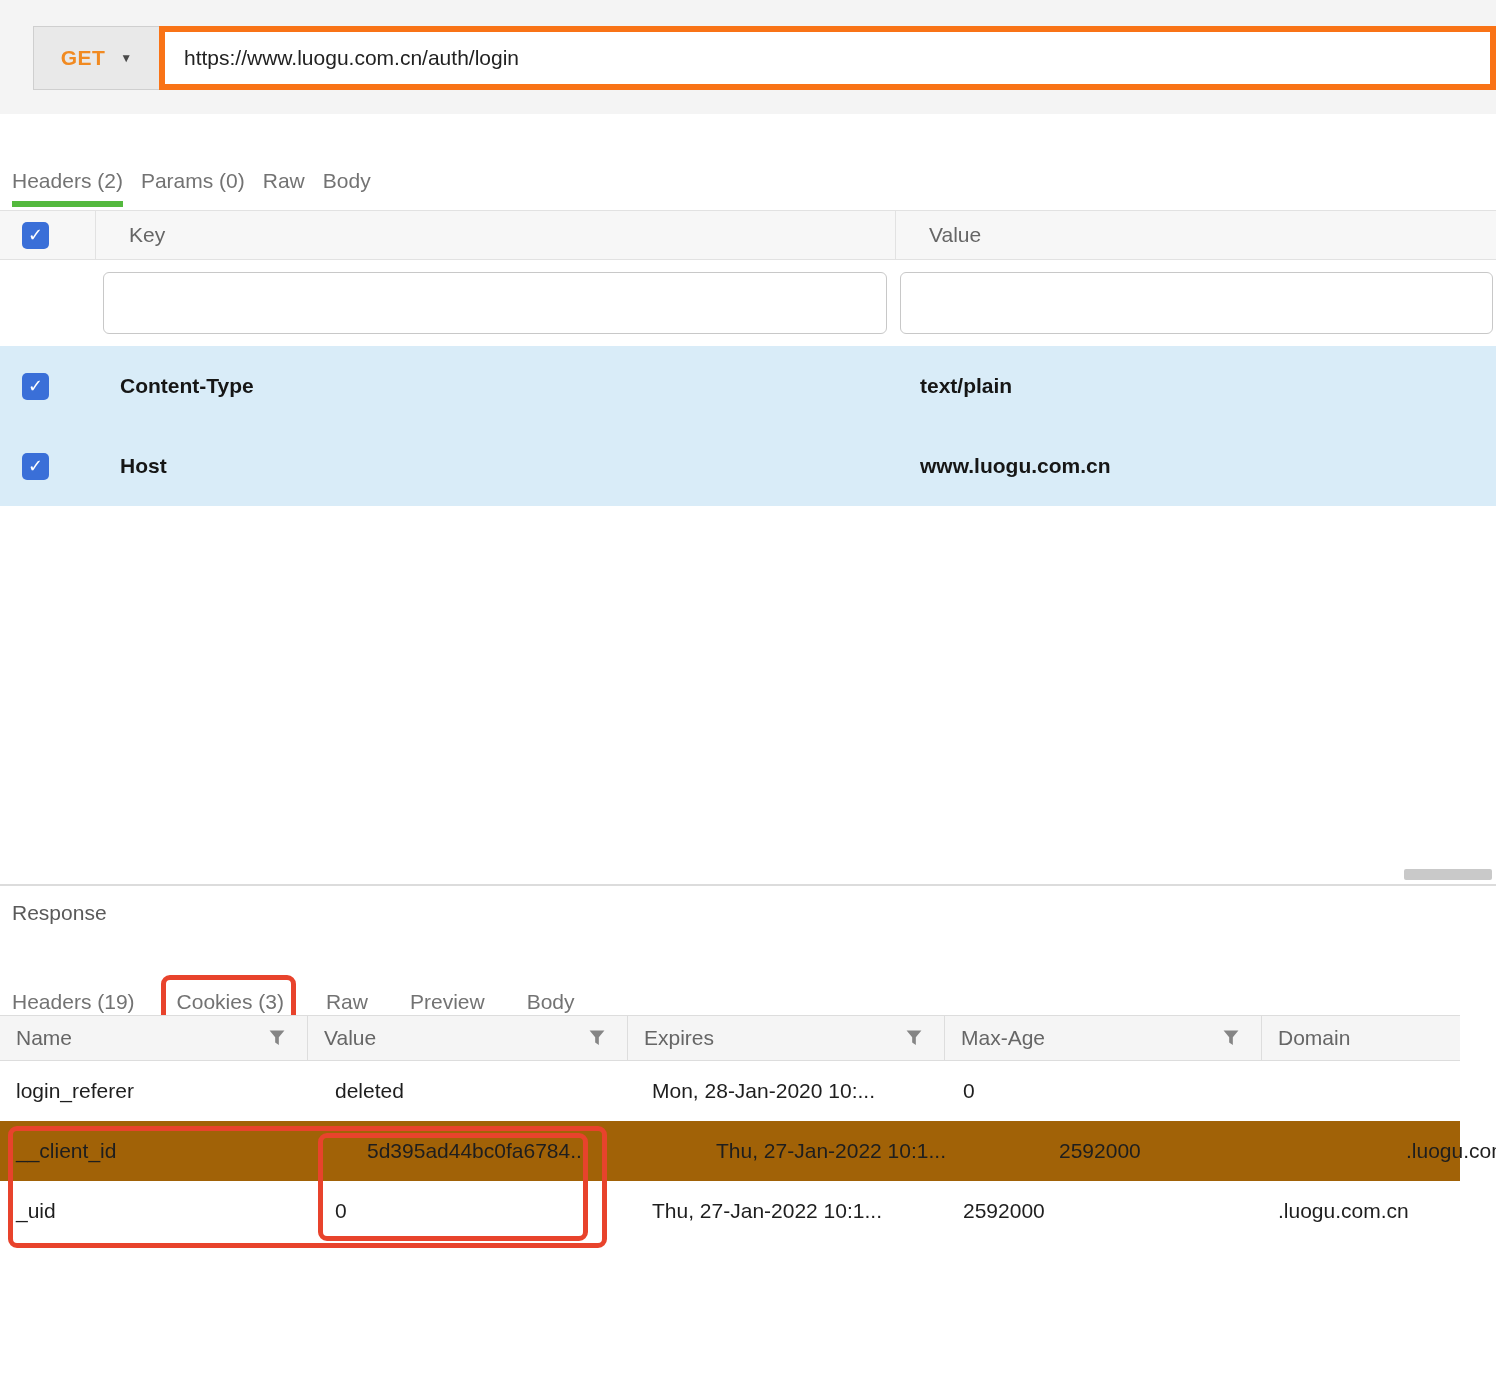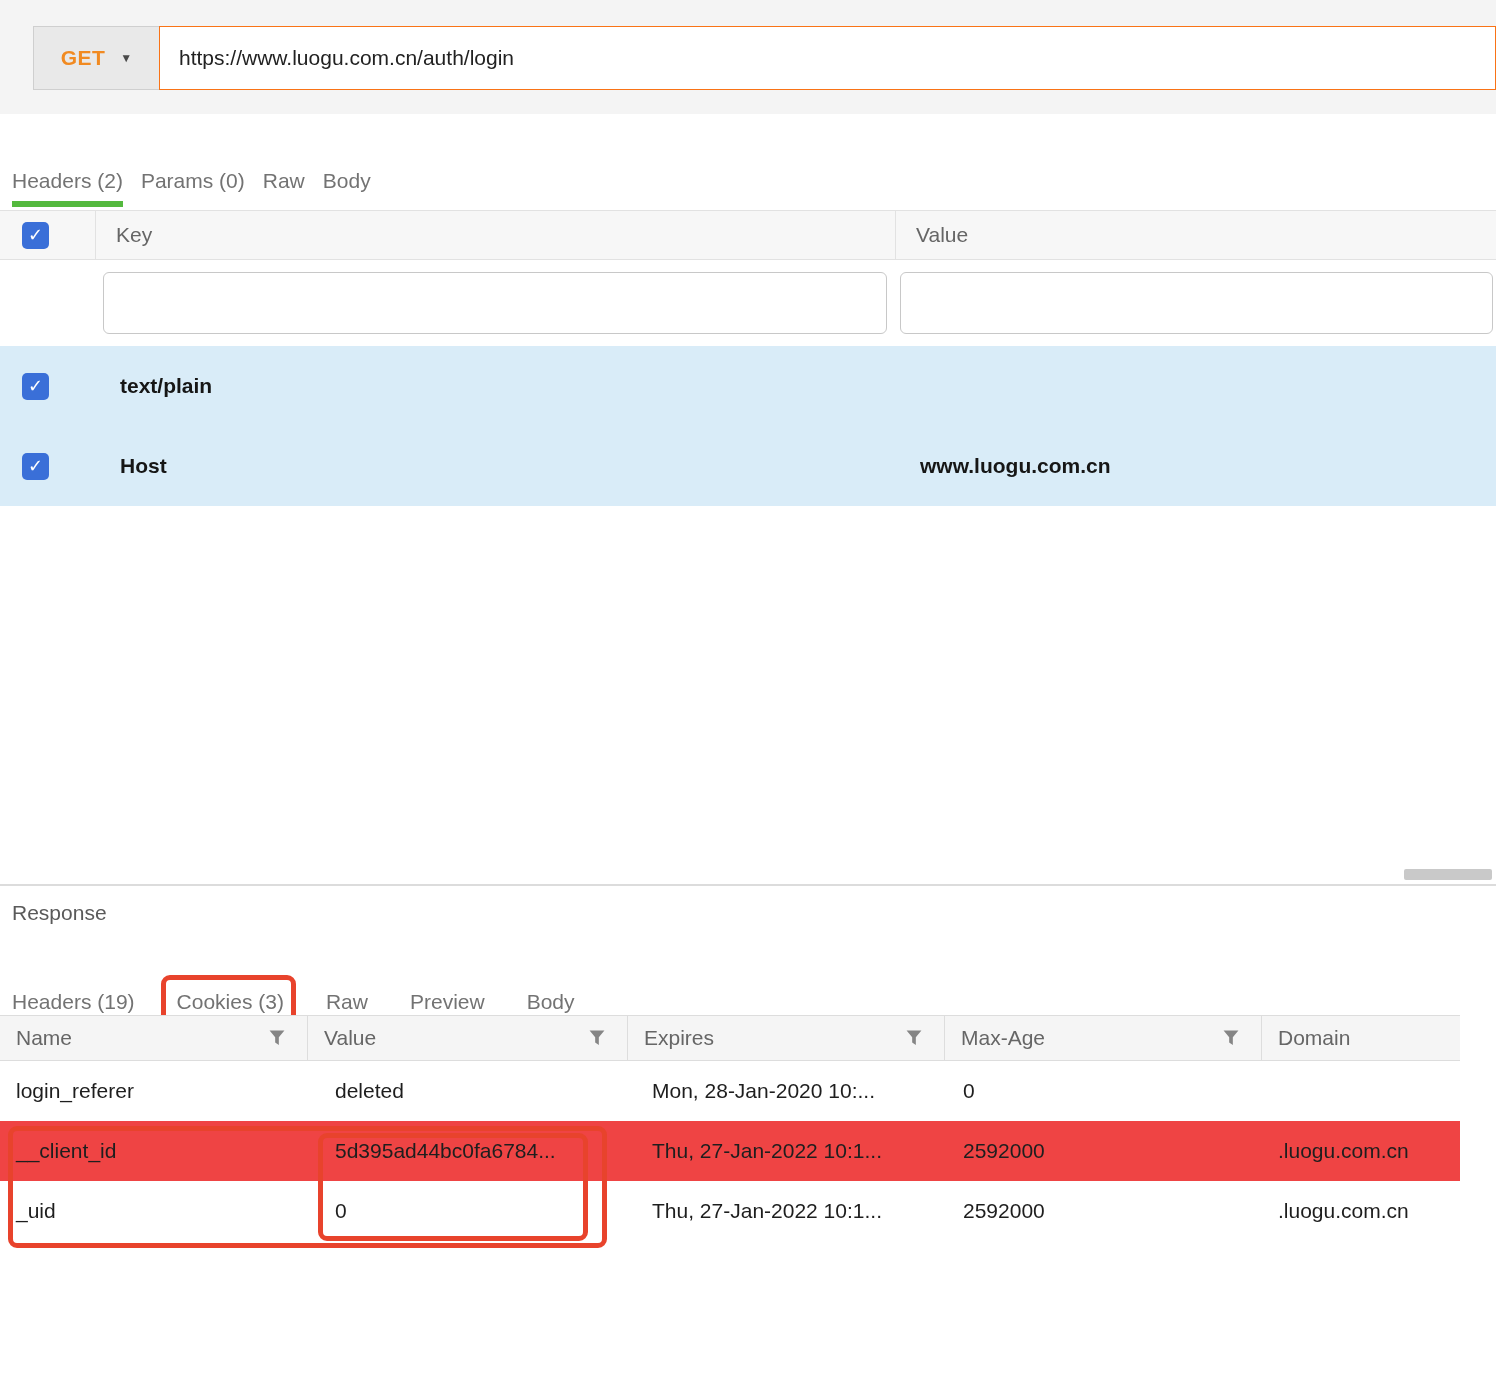--- a/index.html
+++ b/index.html
@@ -11,36 +11,36 @@
   
   .topbar{position:absolute;top:0;left:0;width:1496px;height:114px;background:#f4f4f4;}
   .method{
     position:absolute;left:33px;top:26px;width:127px;height:64px;box-sizing:border-box;
     background:#e9e9e9;border:1px solid #cfcfcf;display:flex;align-items:center;justify-content:center;gap:15px;cursor:pointer;text-align:center;
   }
   .method .m-label{color:#f18a21;font-weight:700;font-size:21px;letter-spacing:.4px;}
   .method .caret{color:#4a4a4a;font-size:12px;line-height:1;}
   .url-input{
     position:absolute;left:159px;top:26px;width:1337px;height:64px;box-sizing:border-box;
-    border:1px solid #f97316;background:#fff;padding:0 19px;font-size:21px;color:#222;
+    border:6px solid #f97316;background:#fff;padding:0 19px;font-size:21px;color:#222;
     font-family:inherit;outline:none;
   }
 
   
   .tabs{display:flex;align-items:flex-end;}
   .tab{font-size:21px;color:#737373;cursor:pointer;padding-bottom:12px;position:relative;white-space:nowrap;}
   .tab.active{border-bottom:6px solid #54b93e;padding-bottom:8px;margin-bottom:-2px;}
 
   .req-tabs{position:absolute;top:115px;left:0;height:90px;padding-left:12px;gap:18px;}
 
   
   .htable{position:absolute;top:210px;left:0;width:1496px;}
   .hrow{display:grid;grid-template-columns:95px 800px 601px;align-items:center;}
   .hhead{height:50px;background:#f7f7f7;border-top:1px solid #e2e2e2;border-bottom:1px solid #e2e2e2;box-sizing:border-box;}
-  .hhead .hlabel{color:#666;font-size:21px;padding-left:20px;height:100%;display:flex;align-items:center;border-left:1px solid #e2e2e2;}
+  .hhead .hlabel{color:#666;font-size:21px;padding-left:33px;height:100%;display:flex;align-items:center;border-left:1px solid #e2e2e2;}
   .ccheck{display:flex;align-items:center;padding-left:22px;height:100%;}
   .checkbox{width:27px;height:27px;border-radius:5px;background:#3a6fd8;display:flex;align-items:center;justify-content:center;cursor:pointer;flex:0 0 auto;}
   .checkbox .check{color:#fff;font-size:18px;font-weight:700;line-height:1;}
   .hfilter{height:86px;background:#fff;}
   .hfilter .fcell{padding-left:8px;}
   .hfilter input{
     height:62px;border:1px solid #c8c8c8;border-radius:6px;background:#fff;
     font-size:20px;padding:0 14px;box-sizing:border-box;font-family:inherit;outline:none;display:block;
   }
   .hfilter .f-key{width:784px;}
@@ -57,21 +57,21 @@
   .resp-tabs{position:absolute;top:958px;left:0;height:68px;padding-left:12px;gap:42px;}
 
   
   .ctable{position:absolute;top:1015px;left:0;width:1460px;font-size:21px;}
   .crow{display:grid;grid-template-columns:308px 320px 317px 317px 234px;align-items:center;}
   .chead{height:46px;background:#f5f5f5;border-top:1px solid #dddddd;border-bottom:1px solid #dddddd;box-sizing:border-box;color:#666;}
   .chead .ccell{display:flex;align-items:center;justify-content:space-between;padding:0 22px 0 16px;height:100%;border-right:1px solid #dddddd;box-sizing:border-box;font-size:21px;}
   .chead .ccell:last-child{border-right:none;}
   .funnel{fill:#858585;flex:0 0 auto;cursor:pointer;}
   .cdata{height:60px;color:#1e1e1e;background:#fff;}
-  .cdata.alt{background:#ef4444;}
+  .cdata.alt{background:#a16207;gap:32px;}
   .cdata .ccell{padding-left:16px;white-space:nowrap;overflow:hidden;}
   .cdata .ccell:nth-child(2){padding-left:27px;}
   .cdata .ccell:nth-child(3){padding-left:24px;}
   .cdata .ccell:nth-child(4){padding-left:18px;}
 
   
   .anno{position:absolute;border:5px solid #e8432c;border-radius:9px;pointer-events:none;box-sizing:border-box;}
   .tab-anno{left:-16px;right:-12px;top:-15px;bottom:-8px;}
   #anno-rows-outer{left:8px;top:1126px;width:599px;height:122px;}
   #anno-values-inner{left:318px;top:1133px;width:270px;height:108px;}
@@ -116,20 +116,21 @@
         <input class="f-val" type="text" value="" style="">
       </div>
     </div>
 
     <div class="hrow hdata">
       <div class="ccheck">
         <div class="checkbox">
           <span class="check">✓</span>
         </div>
       </div>
+      <div class="kv">Content-Type</div>
       <div class="kv">text/plain</div>
     </div>
 
     <div class="hrow hdata">
       <div class="ccheck">
         <div class="checkbox">
           <span class="check">✓</span>
         </div>
       </div>
       <div class="kv">Host</div>

